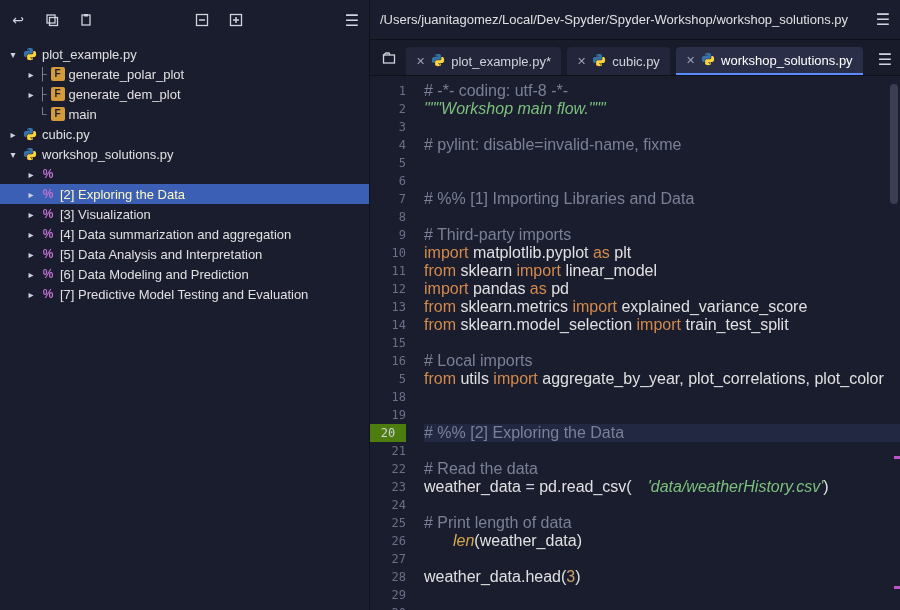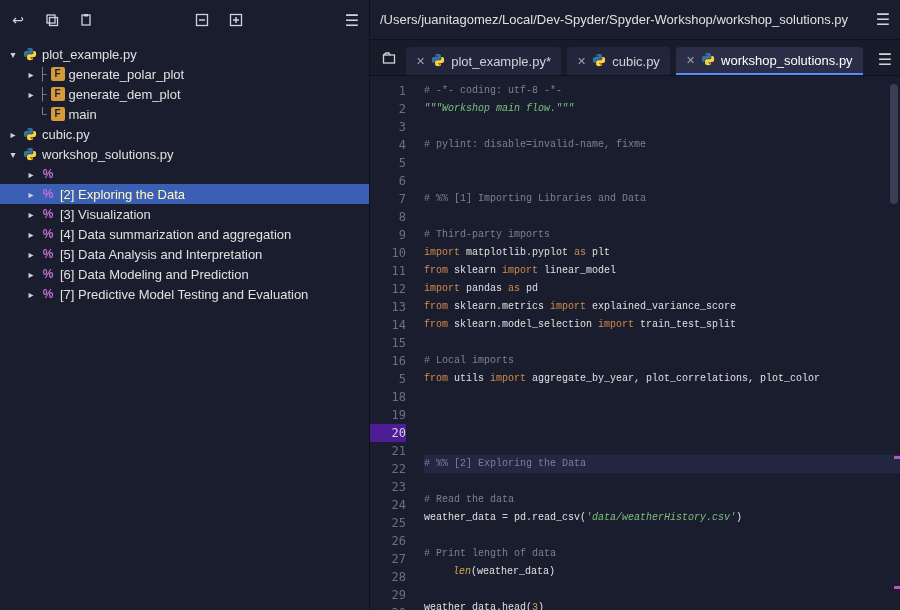--- a/index.html
+++ b/index.html
@@ -45,35 +45,35 @@
   .tabbar { height: 36px; display: flex; align-items: flex-end; padding: 0 8px; gap: 6px; background: #181b2a; border-bottom: 1px solid #0e101a; }
   .tabbar .browse { width: 22px; height: 22px; margin-bottom: 6px; display: inline-flex; align-items: center; justify-content: center; color: #cfd3dc; }
   .tab { height: 28px; padding: 0 10px; display: inline-flex; align-items: center; gap: 6px; background: #23263a; border-radius: 4px 4px 0 0; color: #cfd3dc; font-size: 13px; }
   .tab.active { background: #2a2f47; border-bottom: 2px solid #5a8bff; color: #fff; }
   .tab .close { font-size: 11px; color: #9aa0b3; }
   .tab .pyglyph svg { width: 14px; height: 14px; }
 
   .code-area { flex: 1; display: flex; min-height: 0; position: relative; }
   .gutter { width: 44px; background: #1a1d2e; color: #6a7088; text-align: right; padding: 6px 8px 6px 0; font-family: Menlo, Consolas, monospace; font-size: 12px; line-height: 18px; }
   .gutter .ln { height: 18px; }
-  .gutter .ln.hl { color: #d0d4e0; background: #4c1d95; }
-  .code { flex: 1; overflow: hidden; padding: 6px 0 6px 10px; font-family: Liberation Mono, monospace; font-size: 10px; line-height: 18px; position: relative; }
+  .gutter .ln.hl { color: #d0d4e0; background: #4d7c0f; text-align: center; }
+  .code { flex: 1; overflow: hidden; padding: 6px 0 6px 10px; font-family: Liberation Sans, sans-serif; font-size: 16px; line-height: 18px; position: relative; }
   .code-line { height: 18px; white-space: pre; }
-  .code-line.hl { background: #222842; margin-top: 31px; }
+  .code-line.hl { background: #222842; }
   .scrollbar { position: absolute; right: 2px; top: 8px; width: 8px; height: 120px; background: #3a3f55; border-radius: 4px; }
   .minimarker { position: absolute; right: 0; width: 6px; height: 3px; background: #b955c6; }
 
   
   .c  { color: #7a8096; }          
   .ds { color: #7cc07c; font-style: italic; } 
   .kw { color: #d38a4a; }          
   .op { color: #c9cde0; }
   .fn { color: #6fa8dc; }          
   .nm { color: #e0e0e0; }          
-  .st { color: #7cc07c; font-style: italic; } 
+  .st { color: #7cc07c; font-style: italic; margin-left: 16px; } 
   .nb { color: #c9a26b; }          
   .bi { color: #d6a84a; font-style: italic; margin-left: 29px; } 
   .cellc { color: #7a8096; }       
 
   
   .pysvg .a{fill:#3572A5;} .pysvg .b{fill:#FFD43B;}
 </style>
 </head>
 <body>
 

